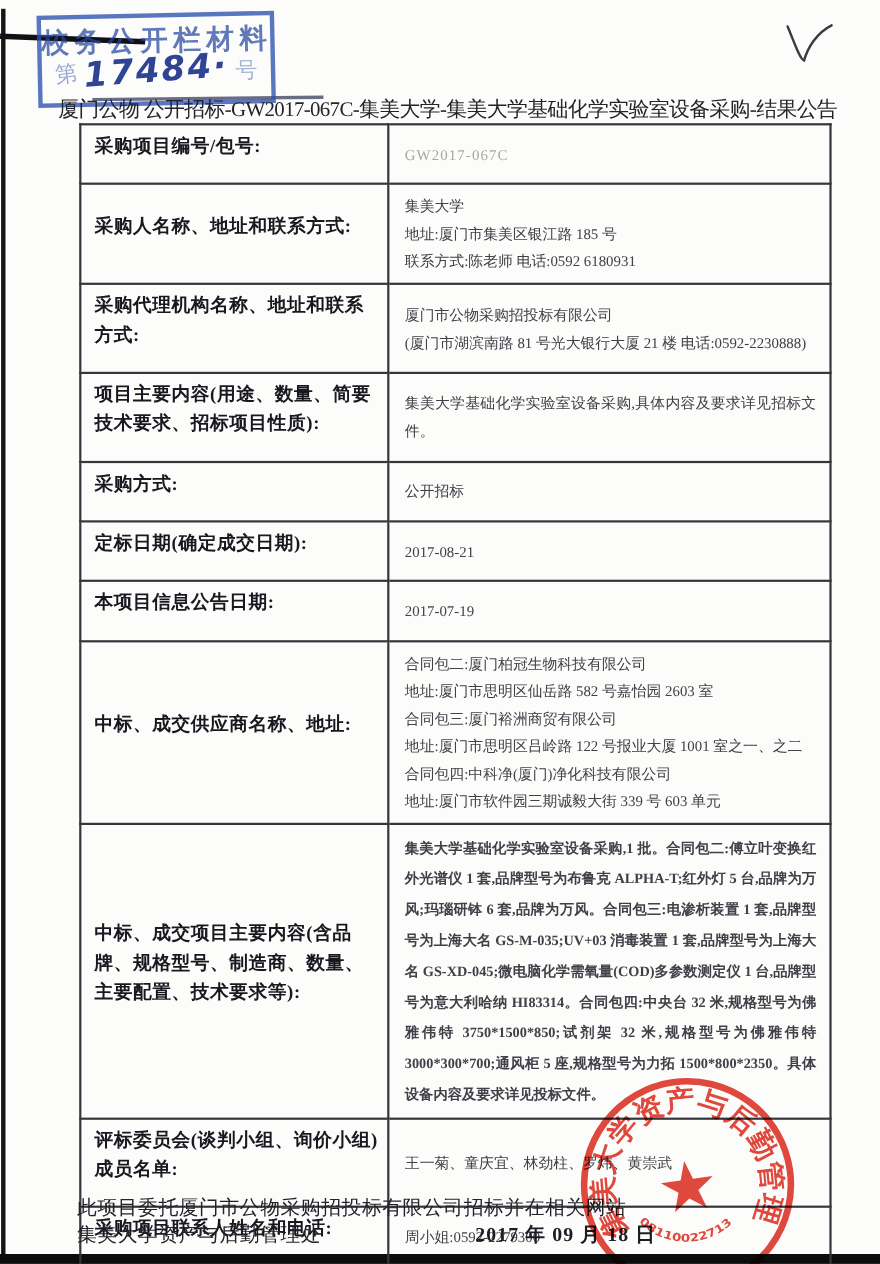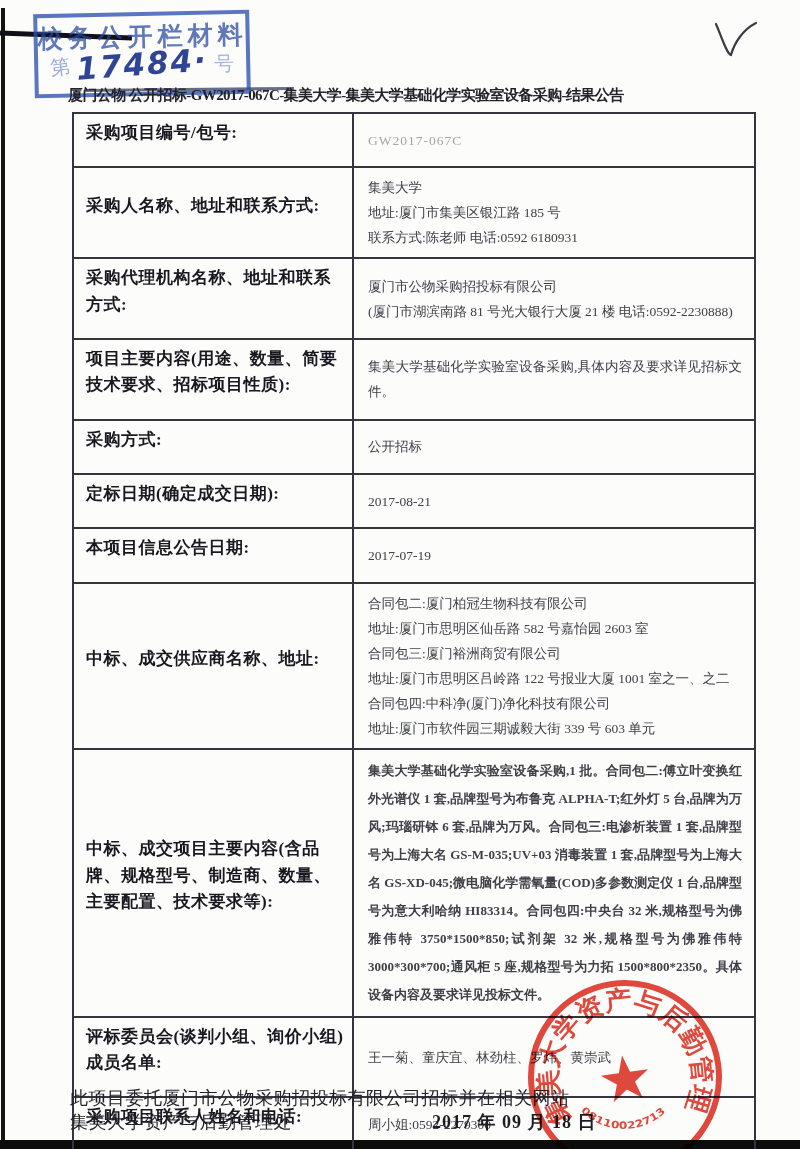--- a/index.html
+++ b/index.html
@@ -31,22 +31,22 @@
     font-size:31px;color:rgba(30,52,140,.92);letter-spacing:2px;
     transform:rotate(-3deg);line-height:.9;
   }
   .bs-hao{font-size:20px;color:rgba(52,88,178,.45);}
 
   
   .tick{position:absolute;left:712px;top:18px;width:48px;height:44px;}
 
   
   .doc-title{
-    position:absolute;left:68px;top:86px;width:700px;
-    font-size:15px;letter-spacing:-.6px;color:#23232b;font-weight:700;
+    position:absolute;left:53px;top:86px;width:700px;
+    font-size:19px;letter-spacing:-.6px;color:#23232b;font-weight:400;
     white-space:nowrap;
   }
 
   
   table.main{
     position:absolute;left:72px;top:112px;width:684px;
     border-collapse:collapse;table-layout:fixed;
   }
   table.main,table.main td{border:2px solid #35363d;}
   td.lbl{

